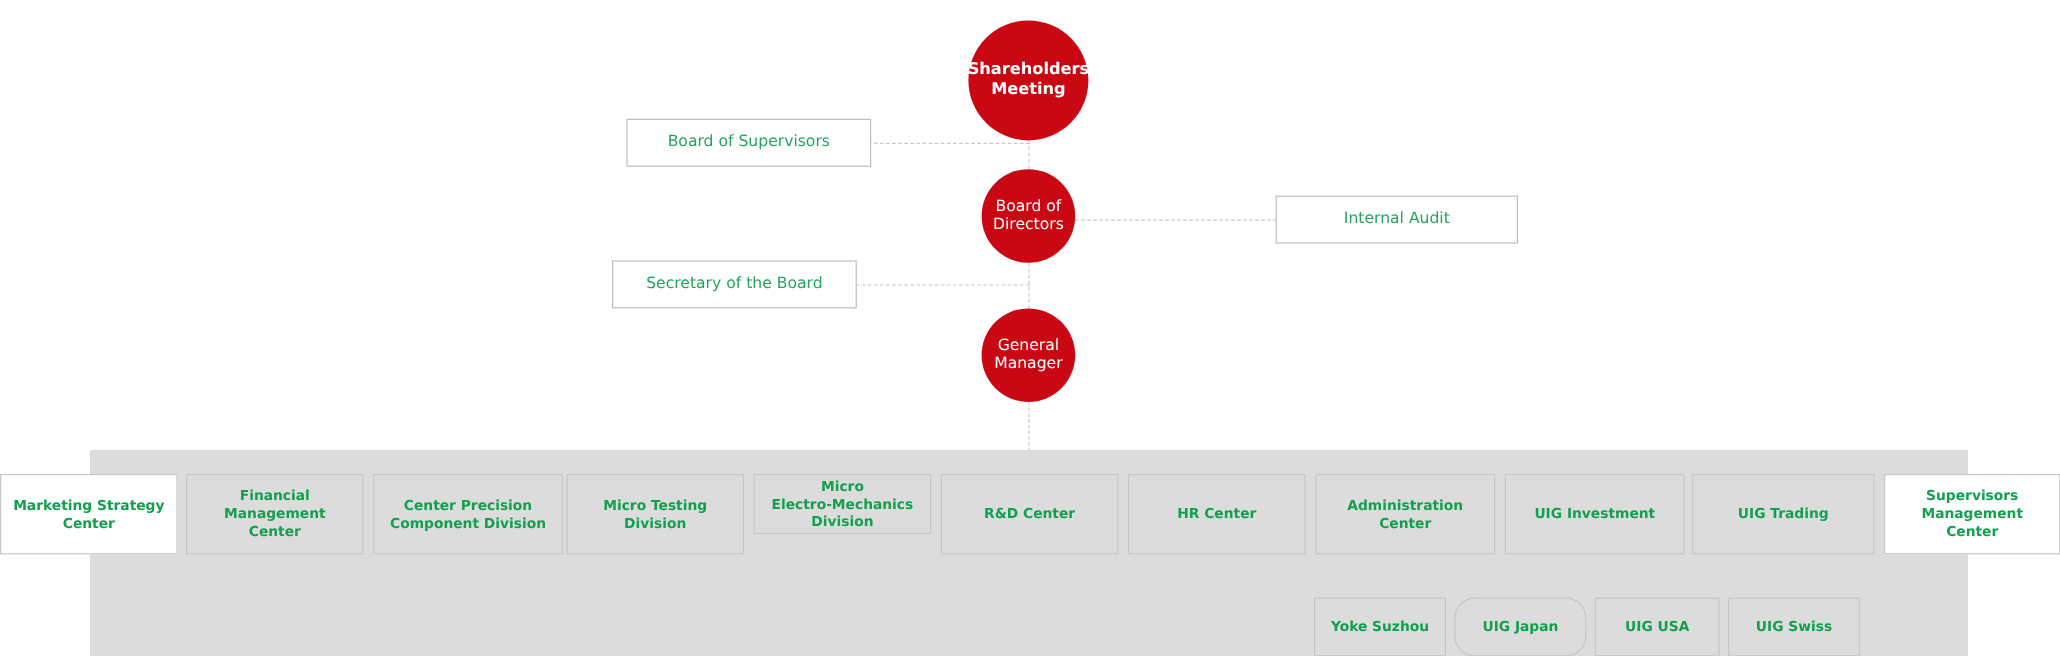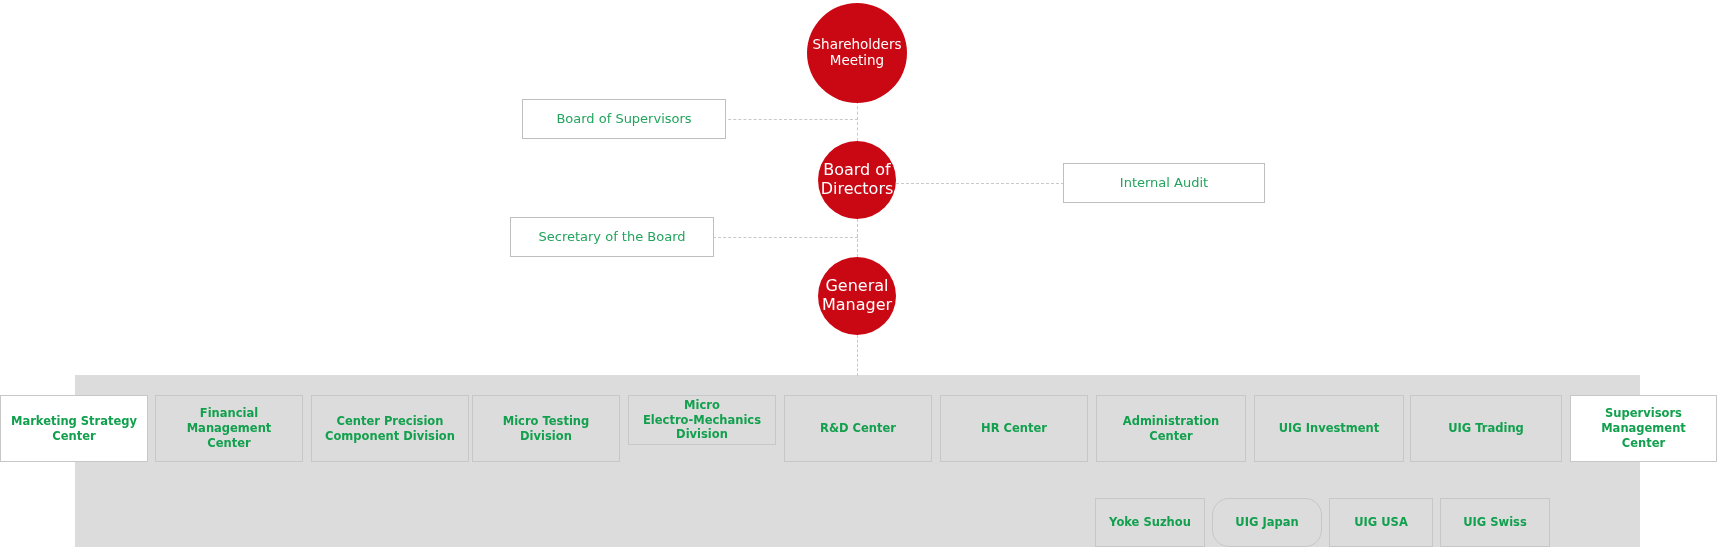--- a/index.html
+++ b/index.html
@@ -21,21 +21,21 @@
   .circle{
     position:absolute;
     border-radius:50%;
     background:#ca0813;
     color:#ffffff;
     display:flex;
     align-items:center;
     justify-content:center;
     text-align:center;
     line-height:1.18;
-    font-size:16px;
+    font-size:13px;
     z-index:6;
   }
   .circle.big{font-size:13.5px;}
 
   
   .wbox{
     position:absolute;
     background:#ffffff;
     border:1px solid #bfbfbf;
     color:#22a45d;
@@ -95,21 +95,21 @@
   <div class="hline" style="left:713px;top:119px;width:145px;"></div>
 
   <div class="hline" style="left:896px;top:183px;width:168px;"></div>
 
   <div class="vline" style="left:857px;top:219px;height:38px;"></div>
 
   <div class="hline" style="left:713px;top:237px;width:145px;"></div>
 
   <div class="vline" style="left:857px;top:335px;height:41px;"></div>
 
-  <div class="circle big" style="left:807px;top:3px;width:100px;height:100px;">
+  <div class="circle big" style="left:807px;top:17px;width:100px;height:100px;font-weight:bold;">
     <span>
       <span>Shareholders</span><br>
       <span>Meeting</span>
     </span>
   </div>
 
   <div class="circle" style="left:818px;top:141px;width:78px;height:78px;">
     <span>
       <span>Board of</span><br>
       <span>Directors</span>

